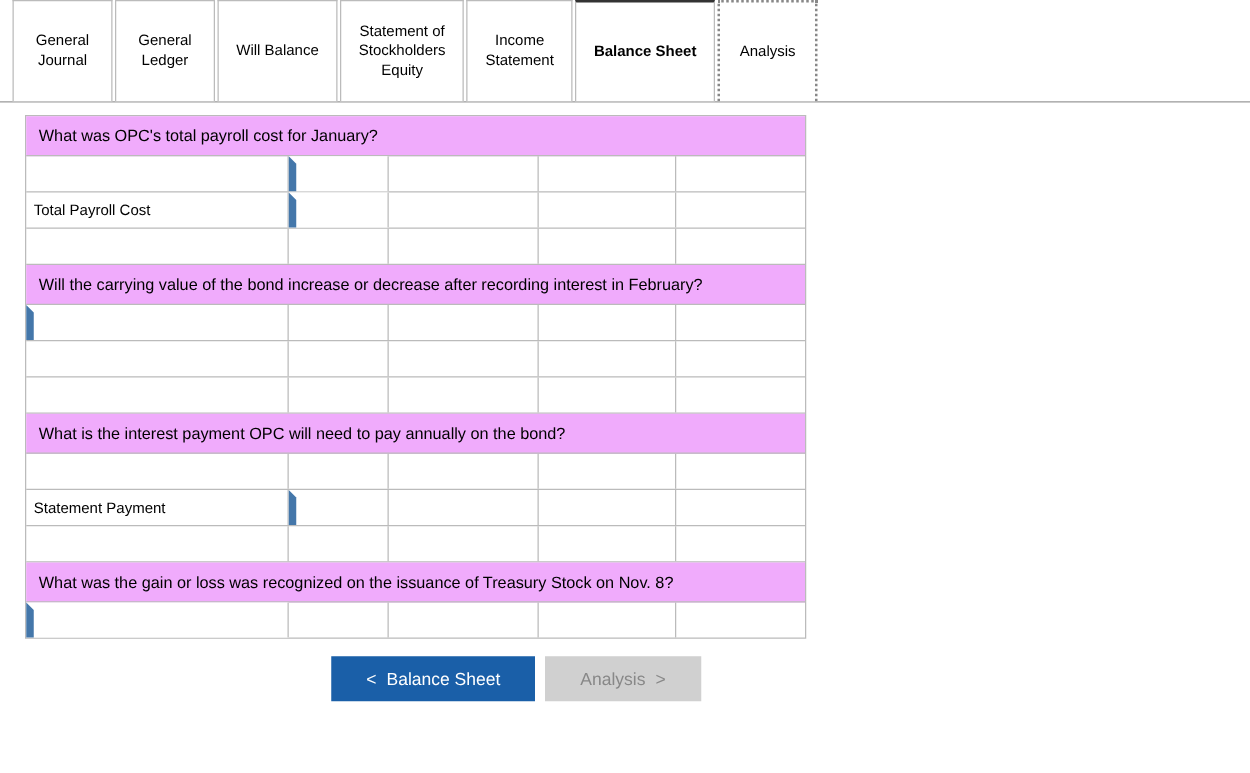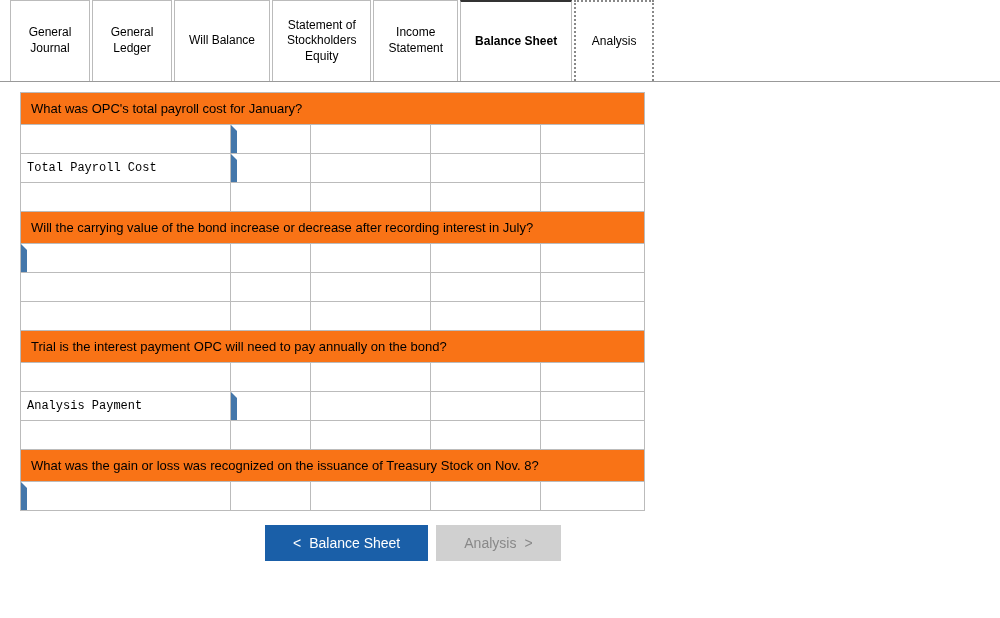--- a/index.html
+++ b/index.html
@@ -66,40 +66,39 @@
     }
 
     
     .content-grid {
       width: 625px;
       border: 1px solid #bbb;
       margin-bottom: 12px;
     }
 
     .question-row {
-      background: #f97316;
+      background: #f0abfc;
       padding: 8px 10px;
       font-size: 13px;
       border-bottom: 1px solid #bbb;
     }
 
     .data-row {
       display: grid;
       grid-template-columns: 210px 80px 120px 110px 110px;
       border-bottom: 1px solid #bbb;
     }
 
     .data-cell {
       border-right: 1px solid #bbb;
       height: 28px;
       padding: 4px 6px;
       font-size: 12px;
       display: flex;
       align-items: center;
-      font-family: Liberation Mono, monospace;
     }
 
     .data-cell:last-child {
       border-right: none;
     }
 
     .data-cell.input-cell {
       background: #fff;
       position: relative;
     }
@@ -204,57 +203,57 @@
       </div>
       <div class="data-row">
         <div class="data-cell"></div>
         <div class="data-cell"></div>
         <div class="data-cell"></div>
         <div class="data-cell"></div>
         <div class="data-cell"></div>
       </div>
 
       <div class="question-row">
-        <span>Will the carrying value of the bond increase or decrease after recording interest in July?</span>
-      </div>
-      <div class="data-row">
-        <div class="data-cell input-cell"></div>
-        <div class="data-cell"></div>
-        <div class="data-cell"></div>
-        <div class="data-cell"></div>
-        <div class="data-cell"></div>
-      </div>
-      <div class="data-row">
-        <div class="data-cell"></div>
-        <div class="data-cell"></div>
-        <div class="data-cell"></div>
-        <div class="data-cell"></div>
-        <div class="data-cell"></div>
-      </div>
-      <div class="data-row">
-        <div class="data-cell"></div>
-        <div class="data-cell"></div>
-        <div class="data-cell"></div>
-        <div class="data-cell"></div>
-        <div class="data-cell"></div>
-      </div>
-
-      <div class="question-row">
-        <span>Trial is the interest payment OPC will need to pay annually on the bond?</span>
+        <span>Will the carrying value of the bond increase or decrease after recording interest in February?</span>
+      </div>
+      <div class="data-row">
+        <div class="data-cell input-cell"></div>
+        <div class="data-cell"></div>
+        <div class="data-cell"></div>
+        <div class="data-cell"></div>
+        <div class="data-cell"></div>
+      </div>
+      <div class="data-row">
+        <div class="data-cell"></div>
+        <div class="data-cell"></div>
+        <div class="data-cell"></div>
+        <div class="data-cell"></div>
+        <div class="data-cell"></div>
+      </div>
+      <div class="data-row">
+        <div class="data-cell"></div>
+        <div class="data-cell"></div>
+        <div class="data-cell"></div>
+        <div class="data-cell"></div>
+        <div class="data-cell"></div>
+      </div>
+
+      <div class="question-row">
+        <span>What is the interest payment OPC will need to pay annually on the bond?</span>
       </div>
       <div class="data-row">
         <div class="data-cell"></div>
         <div class="data-cell"></div>
         <div class="data-cell"></div>
         <div class="data-cell"></div>
         <div class="data-cell"></div>
       </div>
       <div class="data-row">
         <div class="data-cell">
-          <span>Analysis Payment</span>
+          <span>Statement Payment</span>
         </div>
         <div class="data-cell input-cell"></div>
         <div class="data-cell"></div>
         <div class="data-cell"></div>
         <div class="data-cell"></div>
       </div>
       <div class="data-row">
         <div class="data-cell"></div>
         <div class="data-cell"></div>
         <div class="data-cell"></div>

